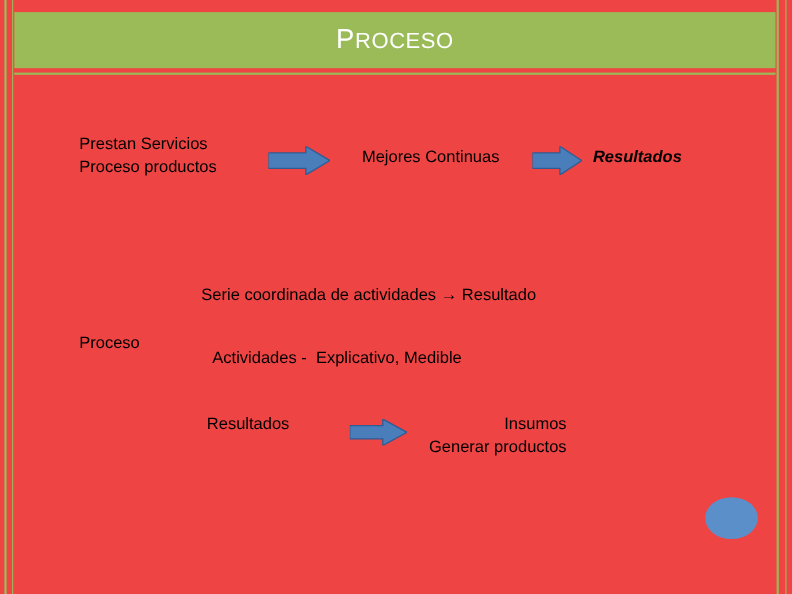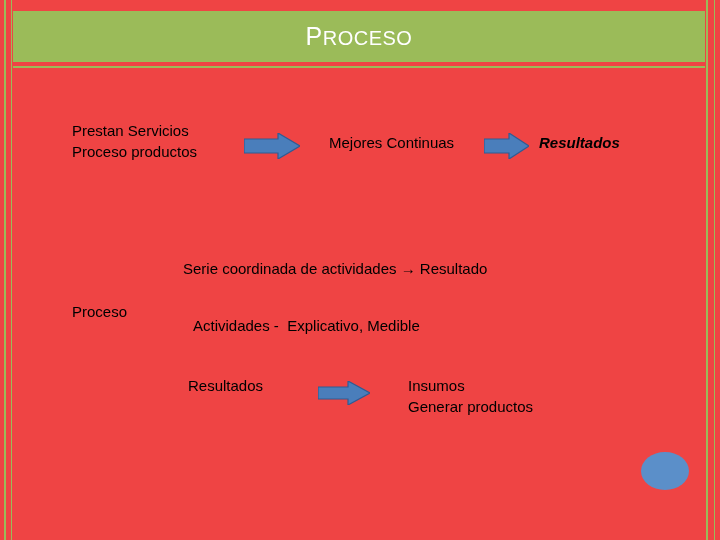--- a/index.html
+++ b/index.html
@@ -100,21 +100,21 @@
     white-space: pre;
   }
 
   .t-prestan   { left: 72px;  top: 120px; }
   .t-mejores   { left: 313px; top: 132px; margin-left: 16px; }
   .t-resultados{ left: 539px; top: 132px; font-weight: bold; font-style: italic; }
   .t-serie     { left: 183px; top: 258px; }
   .t-proceso   { left: 72px;  top: 301px; }
   .t-activid   { left: 193px; top: 315px; text-align: right; }
   .t-document  { left: 188px; top: 375px; }
-  .t-insumos   { left: 408px; top: 375px; }
+  .t-insumos   { left: 390px; top: 375px; text-align: right; }
 
   
   .arrow {
     position: absolute;
   }
   .arrow svg {
     display: block;
   }
   .a1 { left: 244px; top: 133px; }
   .a2 { left: 484px; top: 133px; }

